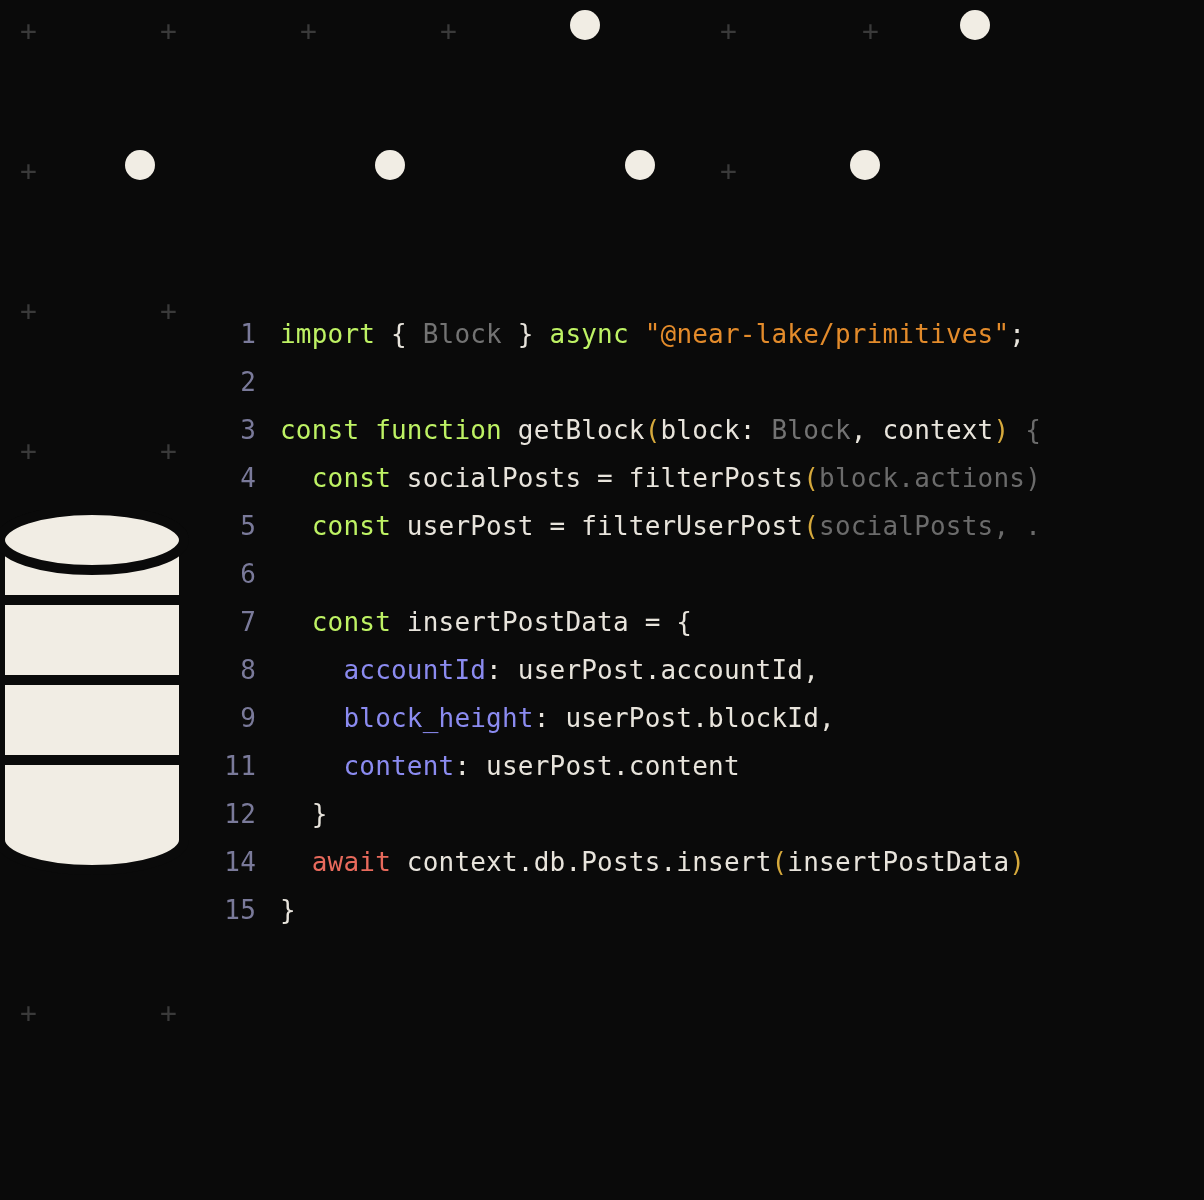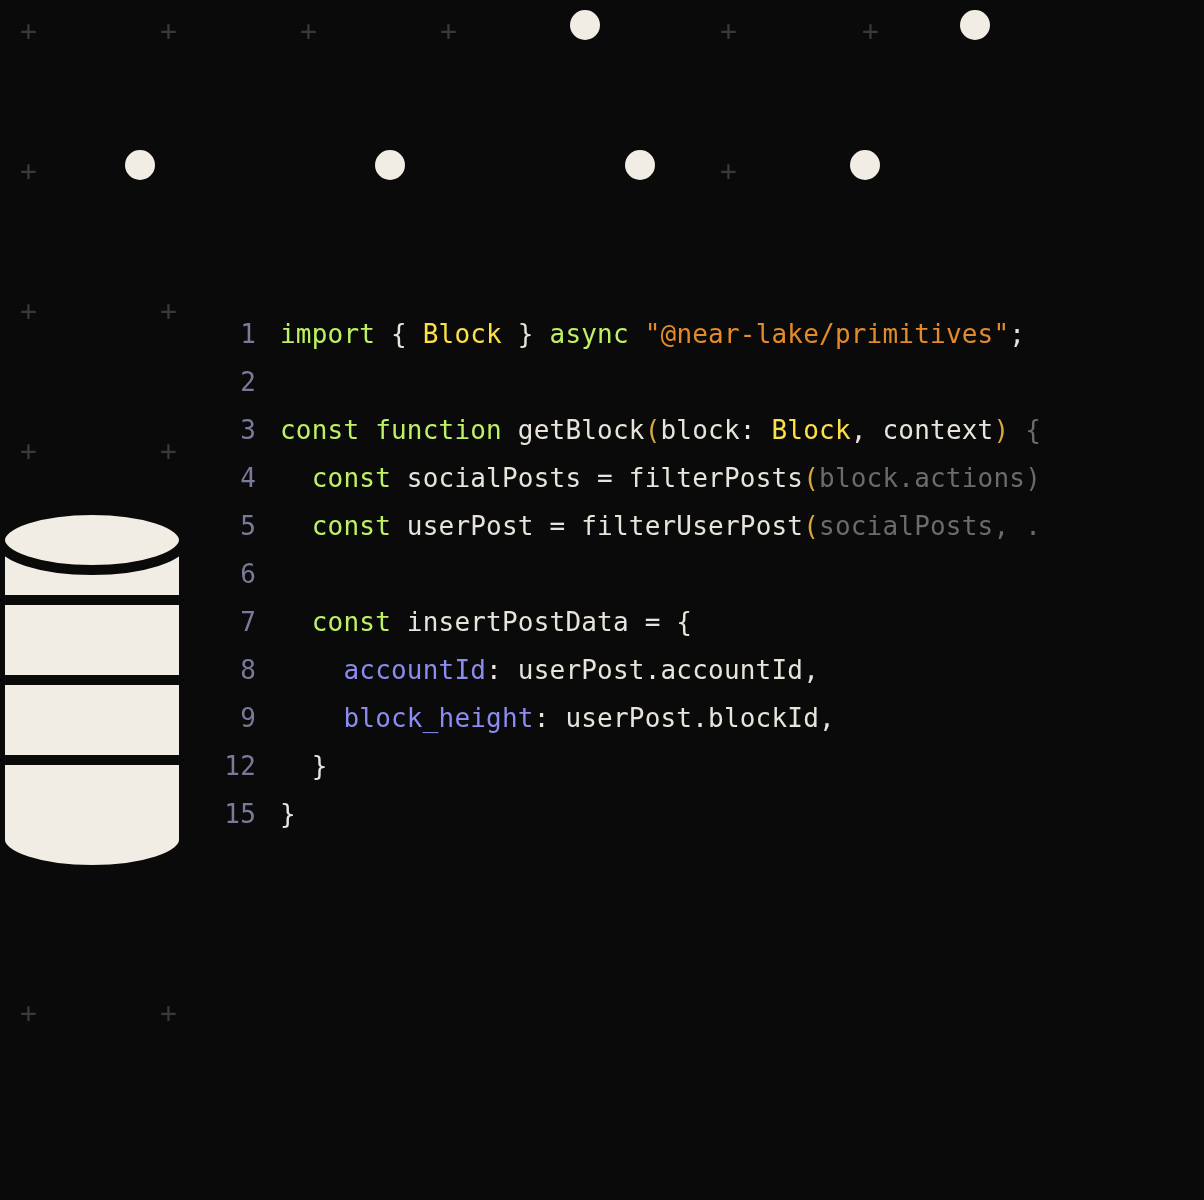--- a/index.html
+++ b/index.html
@@ -46,21 +46,21 @@
   .row { display:flex; white-space:pre; }
   .ln {
     width:60px;
     text-align:right;
     color:#7a7a9a;
     padding-right:24px;
     user-select:none;
   }
   .code { color:#e8e4dc; flex:1; overflow:hidden; }
   .kw  { color:#bef264; }   
-  .cls { color:#fde047; }   
+  .cls { color:#737373; }   
   .str { color:#e38b2b; }   
   .par { color:#d6a93c; }   
   .prop{ color:#8b8bf0;margin-top:12px; }   
   .await{ color:#e86a5c; }
   .dim { color:#6b6b6b; }
 </style>
 </head>
 <body>
 
 <div class="plus-grid" id="plus-grid">
@@ -111,15 +111,17 @@
 <div class="editor" id="editor">
     <div class="row"><span class="ln">1</span><span class="code"><span class="kw">import</span><span> { </span><span class="cls">Block</span><span> } </span><span class="kw">async</span><span> </span><span class="str">"@near-lake/primitives"</span><span>;</span></span></div>
     <div class="row"><span class="ln">2</span><span class="code"></span></div>
     <div class="row"><span class="ln">3</span><span class="code"><span class="kw">const</span><span> </span><span class="kw">function</span><span> getBlock</span><span class="par">(</span><span>block: </span><span class="cls">Block</span><span>, context</span><span class="par">)</span><span class="dim"> {</span></span></div>
     <div class="row"><span class="ln">4</span><span class="code"><span>  </span><span class="kw">const</span><span> socialPosts = filterPosts</span><span class="par">(</span><span class="dim">block.actions</span><span class="dim">)</span></span></div>
     <div class="row"><span class="ln">5</span><span class="code"><span>  </span><span class="kw">const</span><span> userPost = filterUserPost</span><span class="par">(</span><span class="dim">socialPosts, .</span></span></div>
     <div class="row"><span class="ln">6</span><span class="code"></span></div>
     <div class="row"><span class="ln">7</span><span class="code"><span>  </span><span class="kw">const</span><span> insertPostData = {</span></span></div>
     <div class="row"><span class="ln">8</span><span class="code"><span>    </span><span class="prop">accountId</span><span>: userPost.accountId,</span></span></div>
     <div class="row"><span class="ln">9</span><span class="code"><span>    </span><span class="prop">block_height</span><span>: userPost.blockId,</span></span></div>
+    <div class="row"><span class="ln">11</span><span class="code"><span>    </span><span class="prop">content</span><span>: userPost.content</span></span></div>
     <div class="row"><span class="ln">12</span><span class="code"><span>  }</span></span></div>
+    <div class="row"><span class="ln">14</span><span class="code"><span>  </span><span class="await">await</span><span> context.db.Posts.insert</span><span class="par">(</span><span>insertPostData</span><span class="par">)</span></span></div>
     <div class="row"><span class="ln">15</span><span class="code"><span>}</span></span></div>
   </div>
 
 </body></html>

